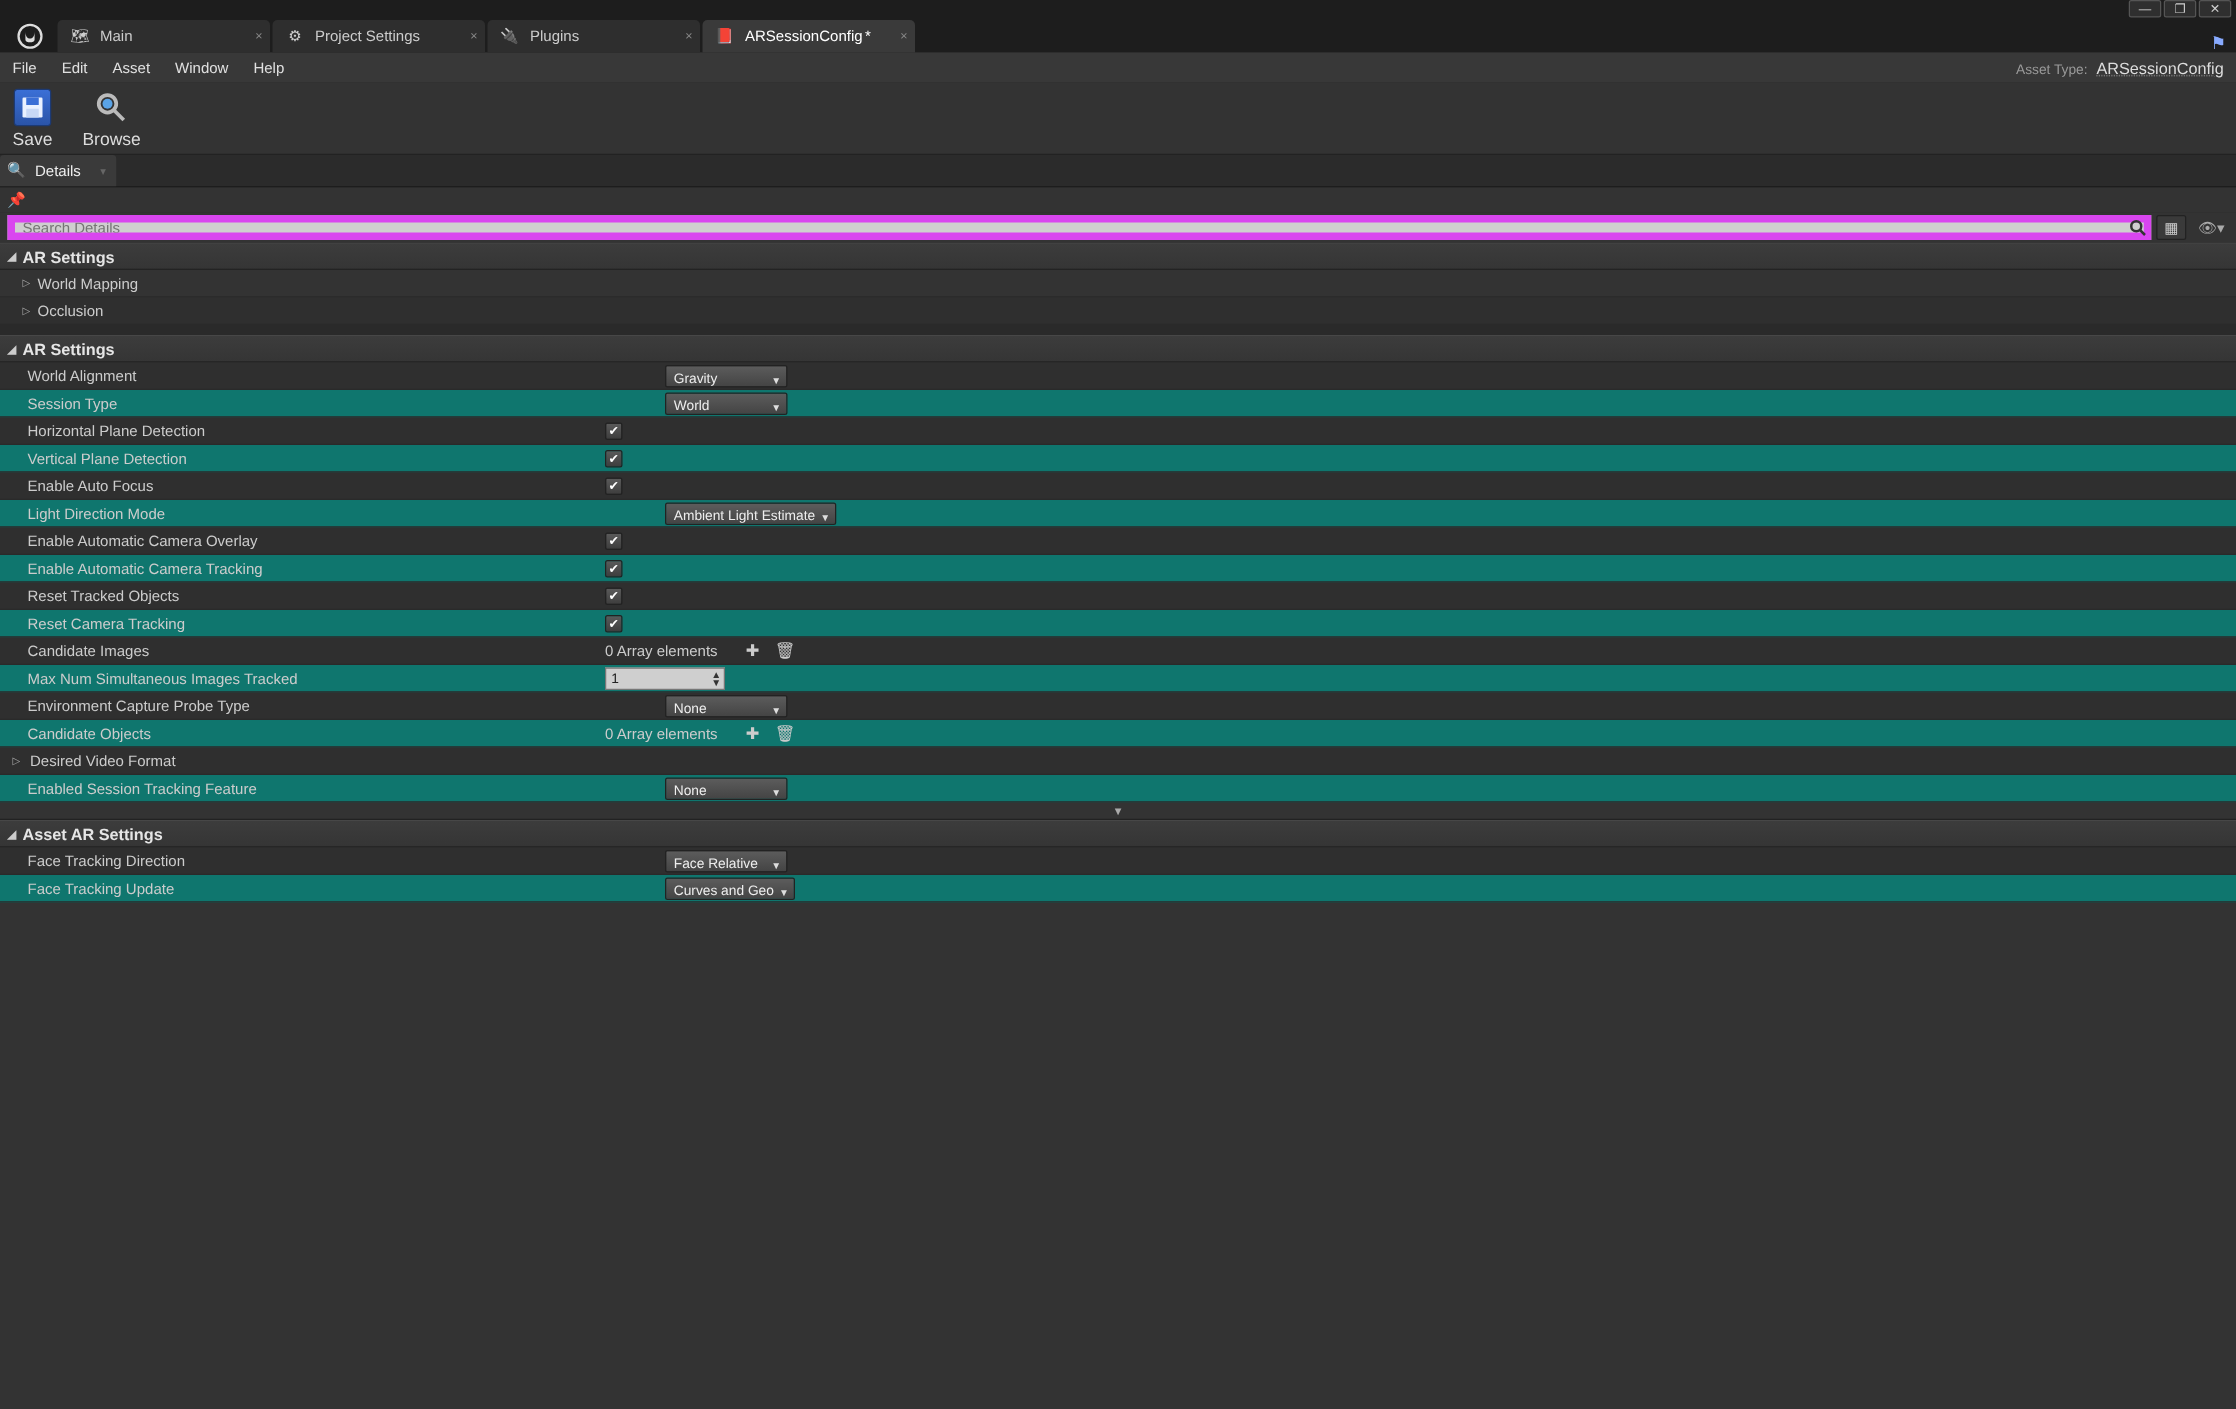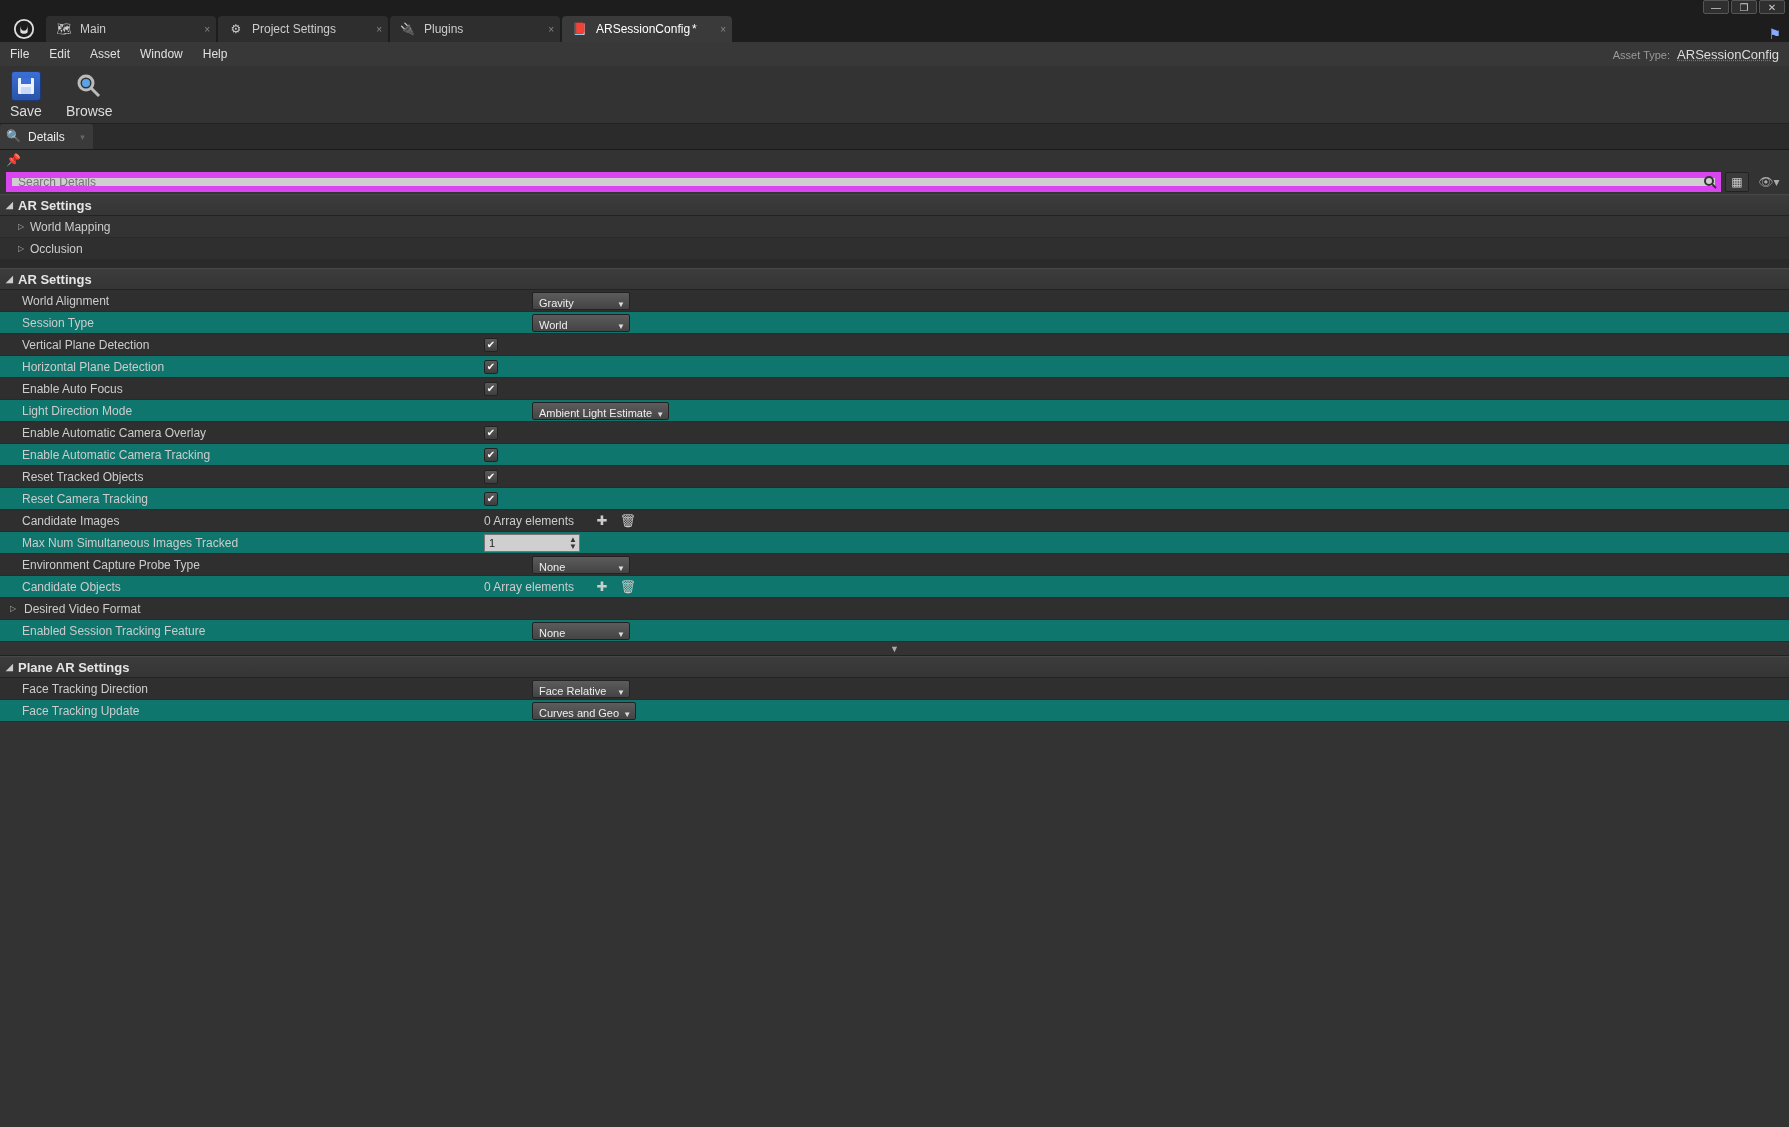--- a/index.html
+++ b/index.html
@@ -238,30 +238,30 @@
           </div>
         <div class="pval">
             <div class="dropdown">
               <span>World</span>
             </div>
           </div>
       </div>
 
       <div class="prop">
         <div class="pname">
+            <span>Horizontal Plane Detection</span>
+          </div>
+        <div class="pval">
+            <div class="chk on"></div>
+          </div>
+      </div>
+
+      <div class="prop">
+        <div class="pname">
             <span>Vertical Plane Detection</span>
-          </div>
-        <div class="pval">
-            <div class="chk on"></div>
-          </div>
-      </div>
-
-      <div class="prop">
-        <div class="pname">
-            <span>Horizontal Plane Detection</span>
           </div>
         <div class="pval">
             <div class="chk on"></div>
           </div>
       </div>
 
       <div class="prop">
         <div class="pname">
             <span>Enable Auto Focus</span>
           </div>
@@ -390,21 +390,21 @@
       </div>
 
       <div class="expander">
           <span>▼</span>
         </div>
     </div>
 
     <div class="category">
       <div class="catheader">
         <span class="tri">◢</span>
-        <span>Plane AR Settings</span>
+        <span>Asset AR Settings</span>
       </div>
 
       <div class="prop">
         <div class="pname">
             <span>Face Tracking Direction</span>
           </div>
         <div class="pval">
             <div class="dropdown">
               <span>Face Relative</span>
             </div>

